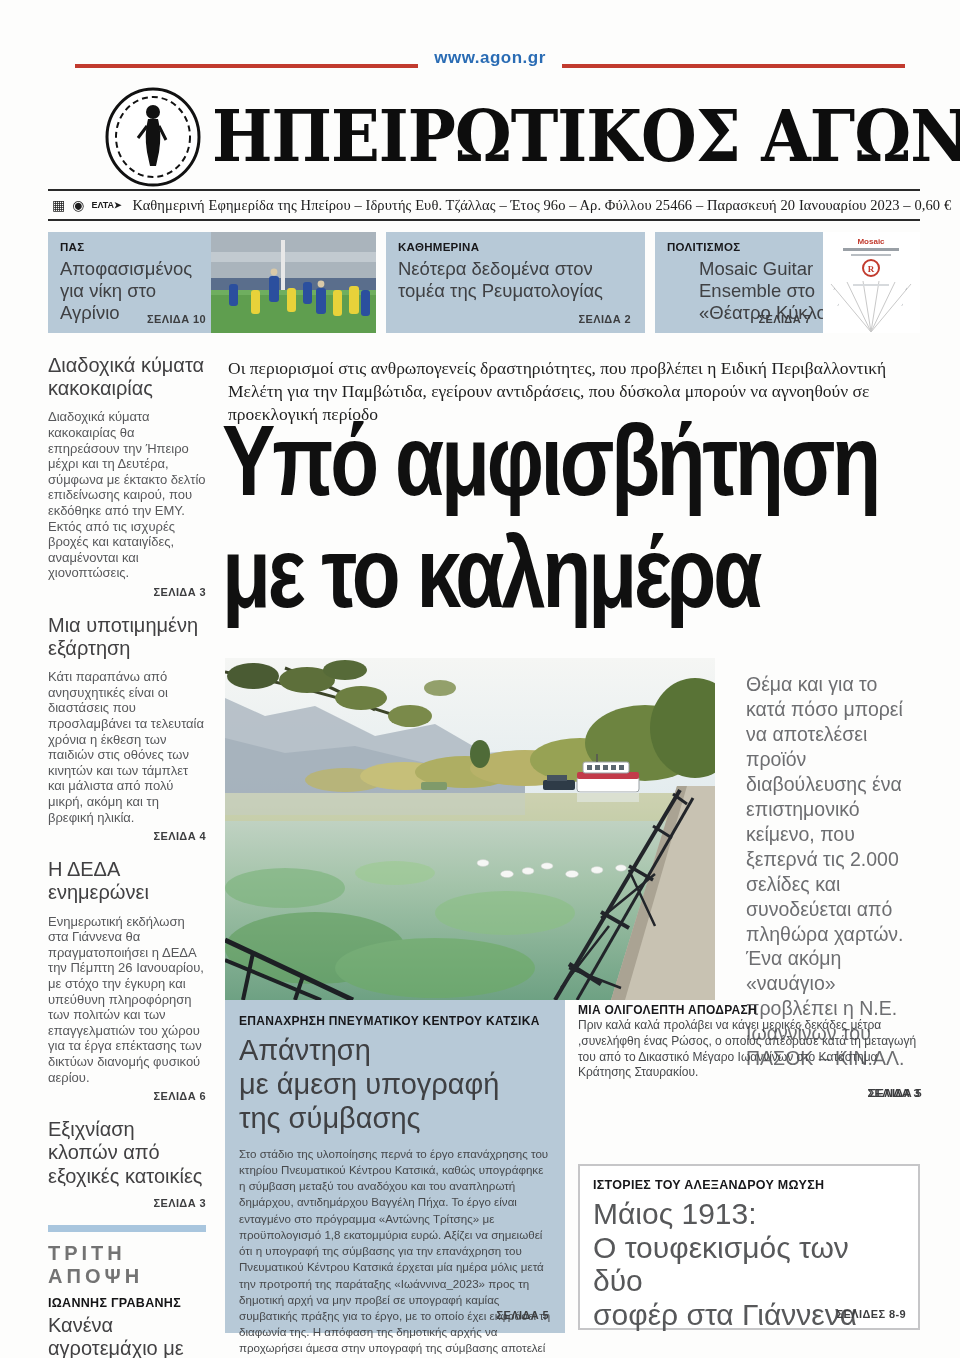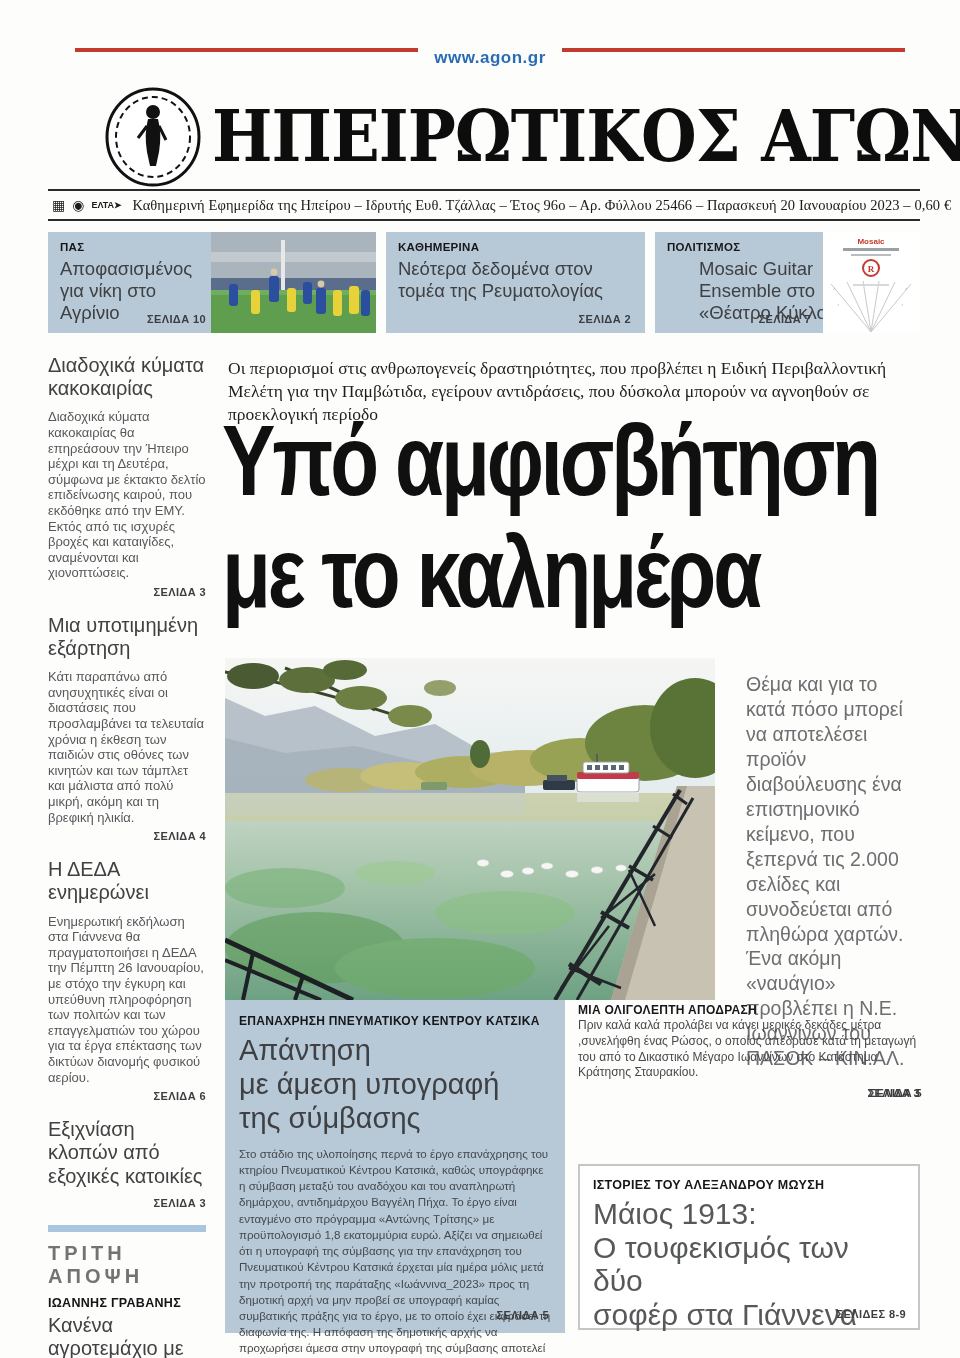--- a/index.html
+++ b/index.html
@@ -3,21 +3,21 @@
 <meta charset="utf-8">
 <style>
   html,body{margin:0;padding:0;background:#fff;}
   .page{
     position:relative;width:960px;height:1358px;margin:0 auto;
     background:#fdfdfc;overflow:hidden;
     font-family:"Liberation Sans",sans-serif;color:#2b2b2b;
   }
   
   .url-row{position:absolute;left:75px;right:55px;top:48px;height:20px;
-    display:flex;align-items:flex-start;gap:16px;}
+    display:flex;align-items:flex-end;gap:16px;}
   .url-rule{flex:1;height:4px;background:#c23b2e;}
   .site-url{font-size:17px;font-weight:bold;color:#2a6cb4;letter-spacing:.5px;text-decoration:none;}
   .emblem{position:absolute;left:100px;top:86px;width:106px;height:102px;}
   .masthead-title{
     position:absolute;left:212px;top:86px;width:700px;height:100px;margin:0;
     font-family:"DejaVu Serif","Liberation Serif",serif;font-weight:bold;
     font-size:64px;line-height:100px;letter-spacing:-1px;color:#0d0d0d;
     text-align:center;white-space:nowrap;transform:scaleY(1.12);transform-origin:center;}
   .dateline{position:absolute;left:48px;top:189px;width:872px;height:32px;
     border-top:2px solid #2a2a2a;border-bottom:2px solid #2a2a2a;

